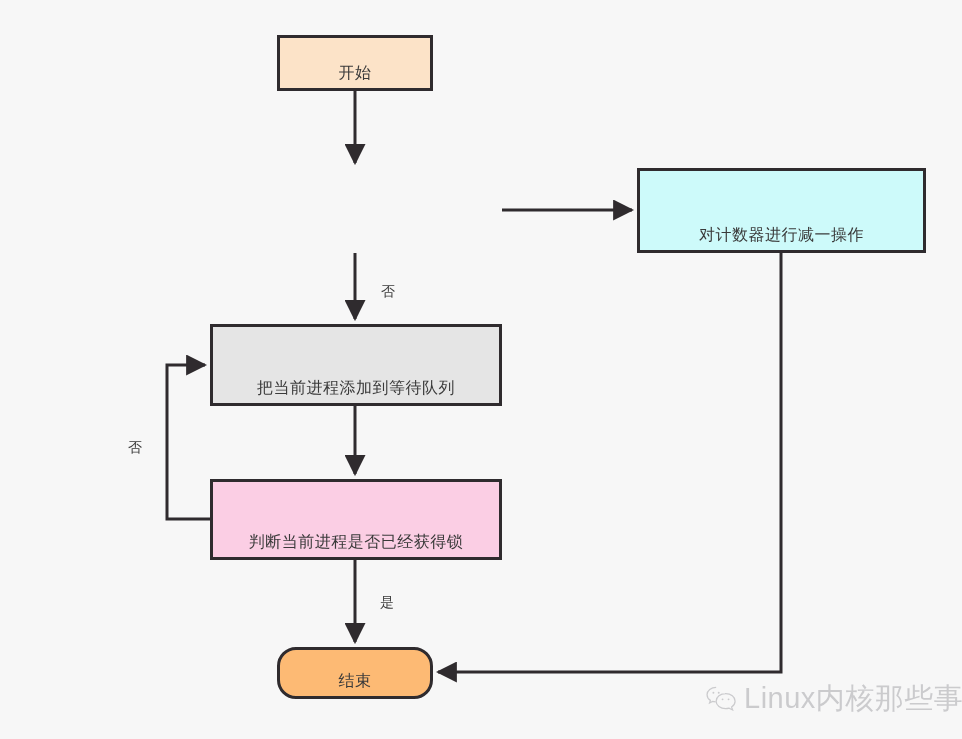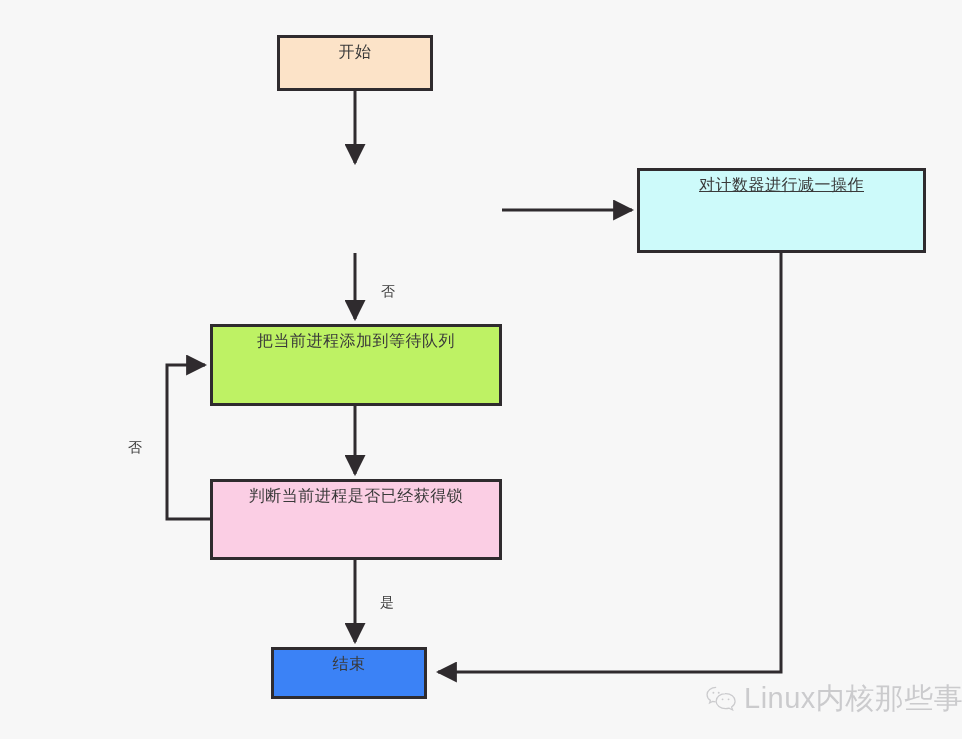--- a/index.html
+++ b/index.html
@@ -24,21 +24,21 @@
     top: 0;
     width: 962px;
     height: 739px;
     pointer-events: none;
   }
   .node {
     position: absolute;
     box-sizing: border-box;
     border: 3px solid #2f2b2e;
     display: flex;
-    align-items: flex-start;
+    align-items: flex-end;
     justify-content: center;
     text-align: center;
     color: #3a3a3a;
     font-size: 16px;
     line-height: 1.55;
     letter-spacing: 0.5px;
     padding: 2px 8px;
   }
   .node span {
     display: block;
@@ -56,42 +56,42 @@
     width: 292px;
     height: 85px;
     background: #e2f8cd;
   }
   #node-decrement {
     left: 637px;
     top: 168px;
     width: 289px;
     height: 85px;
     background: #cdfafa;
-    text-decoration: underline;
   }
   #node-wait-queue {
     left: 210px;
     top: 324px;
     width: 292px;
     height: 82px;
-    background: #bef264;
+    background: #e5e5e5;
   }
   #node-check-lock {
     left: 210px;
     top: 479px;
     width: 292px;
     height: 81px;
     background: #fbcee4;
   }
   #node-end {
-    left: 271px;
+    left: 277px;
     top: 647px;
     width: 156px;
     height: 52px;
-    background: #3b82f6;
+    background: #fdba74;
+    border-radius: 19px;
   }
   .edge-label {
     position: absolute;
     font-size: 14px;
     color: #3a3a3a;
     letter-spacing: 0.5px;
   }
   #label-no-1 { left: 381px; top: 283px; }
   #label-no-2 { left: 128px; top: 439px; }
   #label-yes  { left: 380px; top: 594px; }

